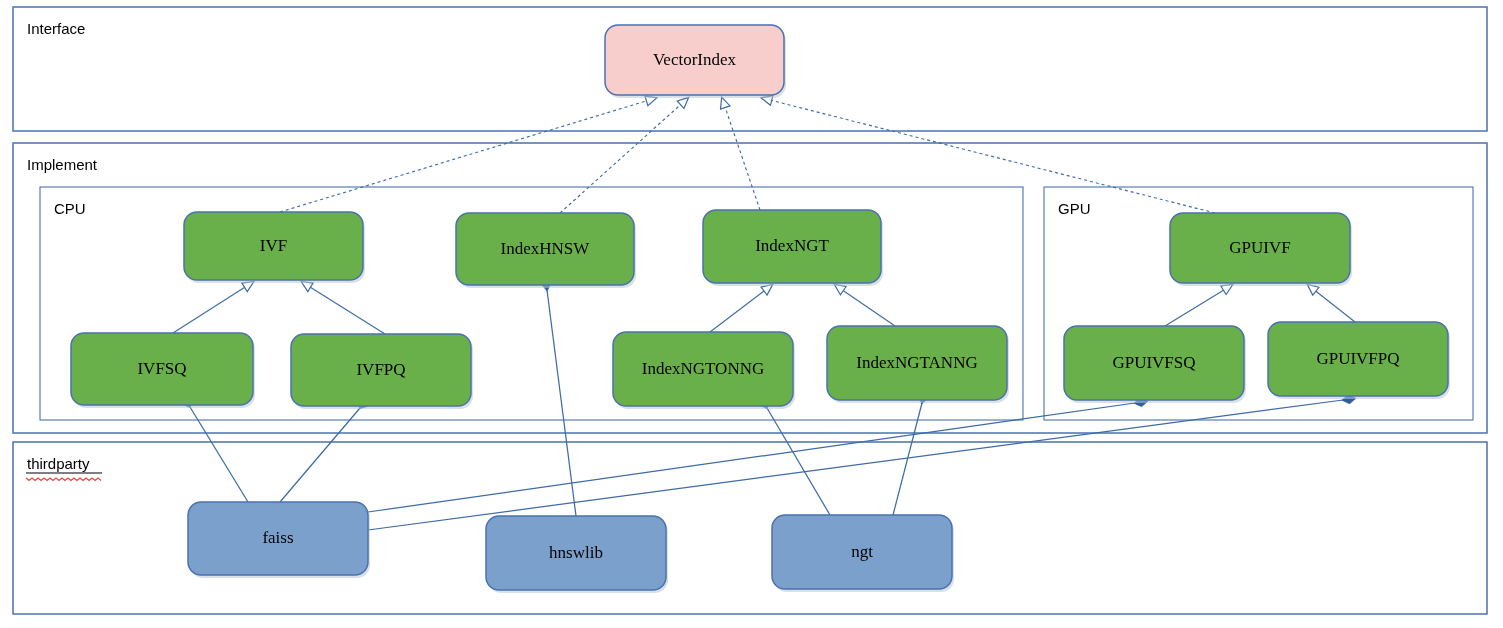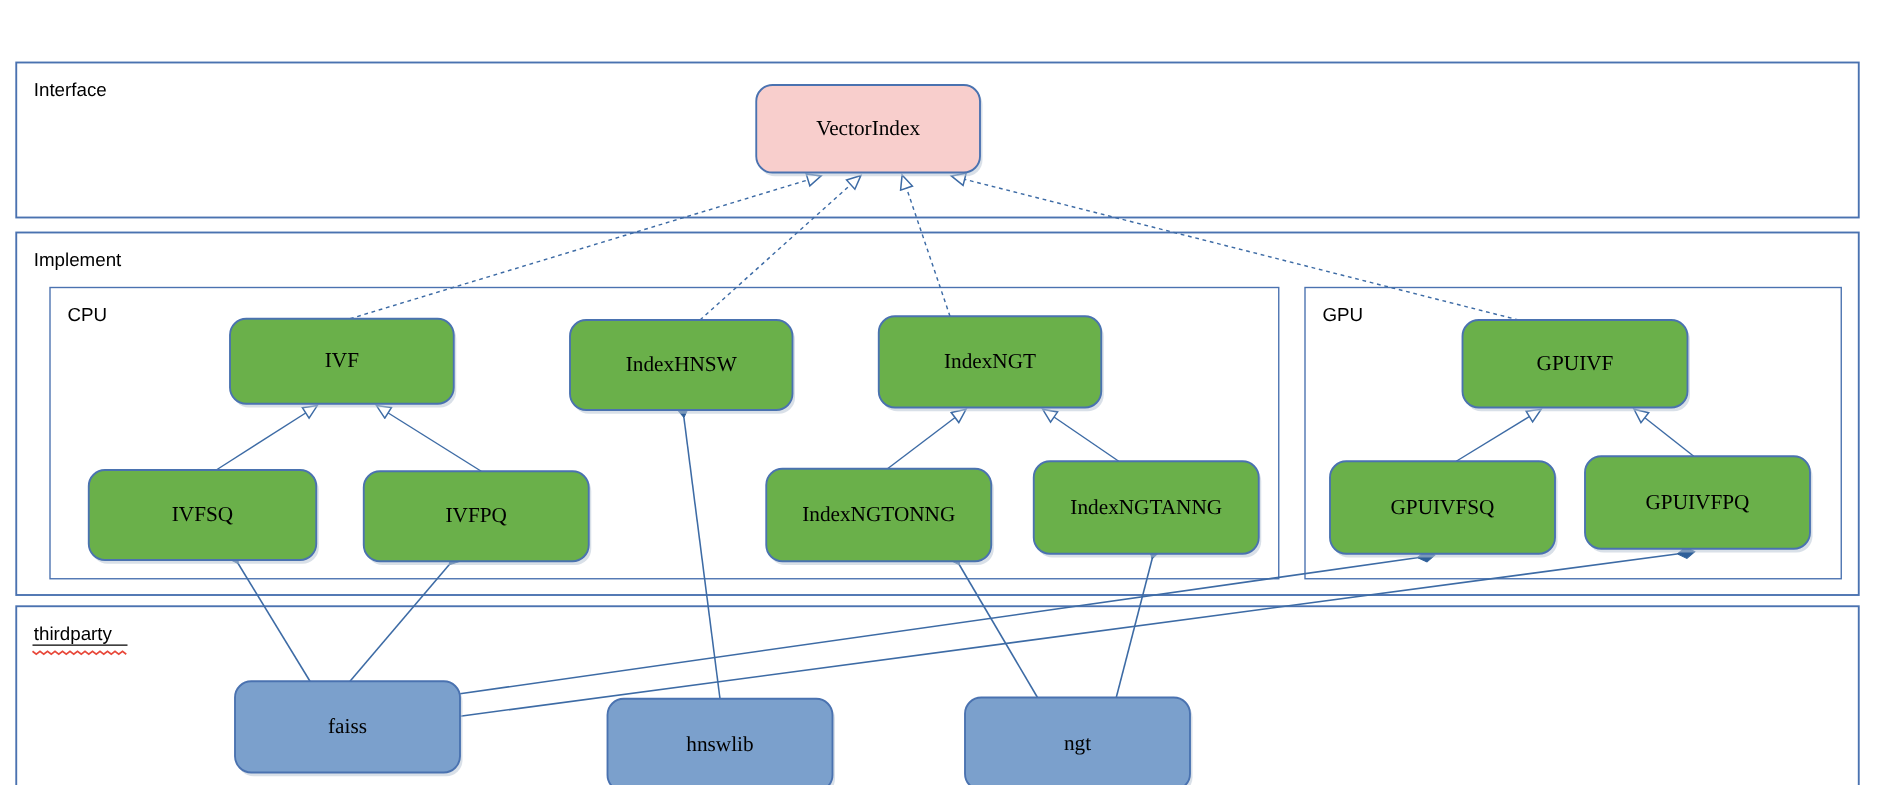--- a/index.html
+++ b/index.html
@@ -1,17 +1,17 @@
 <!DOCTYPE html>
 <html><head>
 <meta charset="utf-8">
 <style>
   html,body{margin:0;padding:0;background:#ffffff;}
   body{width:1503px;height:628px;font-family:"Liberation Sans",sans-serif;overflow:hidden;}
-  #stage{position:relative;width:1503px;height:452px;margin-top:43px;}
+  #stage{position:relative;width:1503px;height:452px;}
   svg{position:absolute;left:0;top:0;width:1503px;height:628px;}
 </style>
 </head>
 <body>
 
 <div id="stage">
   <svg id="svg-root" viewBox="0 0 1503 628">
     <defs>
       <marker id="hollow-tri" markerWidth="14" markerHeight="14" refX="11" refY="6" orient="auto" markerUnits="userSpaceOnUse">
         <path d="M1,1 L12,6 L1,11 z" fill="#ffffff" stroke="#3d6ba5" stroke-width="1.2"></path>

